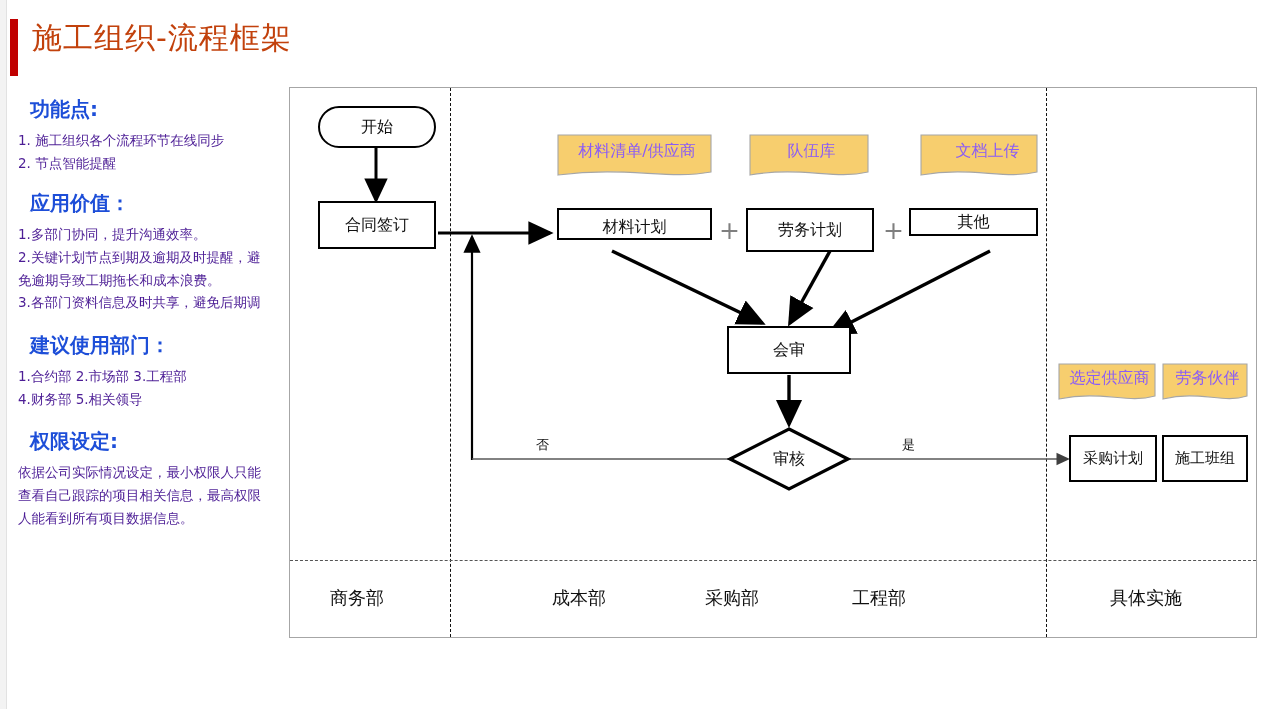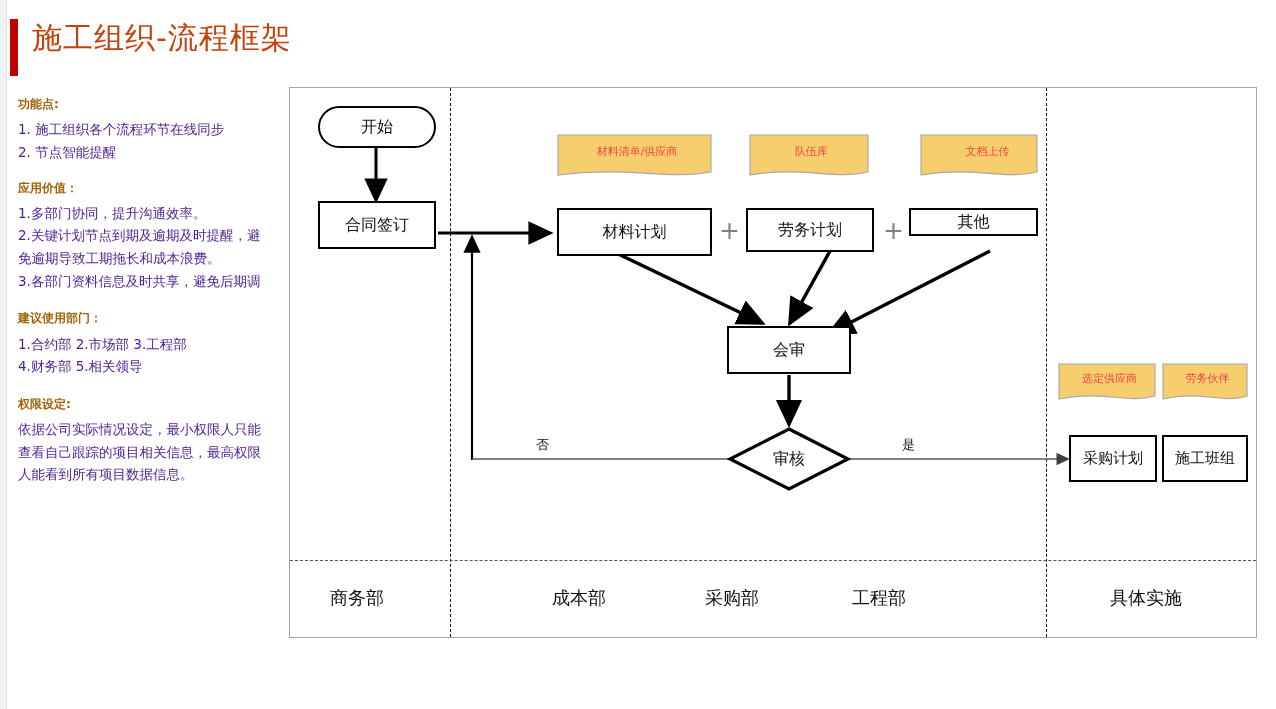--- a/index.html
+++ b/index.html
@@ -45,24 +45,24 @@
     letter-spacing: 1px;
     white-space: nowrap;
   }
   
   .notes {
     position: absolute;
     left: 18px; top: 96px;
     width: 266px;
   }
   .note-head {
-    color: #a16207;
-    font-size: 12px;
+    color: #1d4ed8;
+    font-size: 20px;
     font-weight: bold;
-    margin: 0 0 6px 0;
+    margin: 0 0 6px 12px;
     line-height: 1.35;
   }
   .note-line {
     color: #4c1d95;
     font-size: 13.5px;
     line-height: 1.68;
     margin: 0;
   }
   .note-block { margin-bottom: 18px; }
   .note-block.tight { margin-bottom: 16px; }
@@ -134,22 +134,22 @@
     position: absolute;
   }
   .sticky svg { display: block; }
   .sticky .stext {
     position: absolute;
     left: 5px; top: 0; right: 0;
     height: 34px;
     display: flex;
     align-items: center;
     justify-content: center;
-    font-size: 11px;
-    color: #ef4444;
+    font-size: 16px;
+    color: #8b5cf6;
     white-space: nowrap;
   }
   
   .plus {
     position: absolute;
     font-size: 25px;
     color: #7f7f7f;
     line-height: 1;
   }
   
@@ -272,21 +272,21 @@
         <div class="stext">队伍库</div>
       </div>
 
       <div class="sticky" style="left:630px; top:46px; width:130px; height:48px;">
         <svg width="118" height="48" viewBox="0 0 118 48">
           <path d="M1,1 L117,1 L117,38 C84,46 52,32 1,41 Z" fill="#f7ce6e" stroke="#a6a6a6" stroke-width="1.1"></path>
         </svg>
         <div class="stext">文档上传</div>
       </div>
 
-      <div class="node" style="left:267px; top:120px; width:155px; height:48px;">
+      <div class="node" style="left:267px; top:120px; width:155px; height:32px;align-items:flex-end;">
         <span>材料计划</span>
       </div>
 
       <div class="plus" style="left:429px; top:130px;">+</div>
 
       <div class="node" style="left:456px; top:120px; width:128px; height:44px;">
         <span>劳务计划</span>
       </div>
 
       <div class="plus" style="left:593px; top:130px;">+</div>

